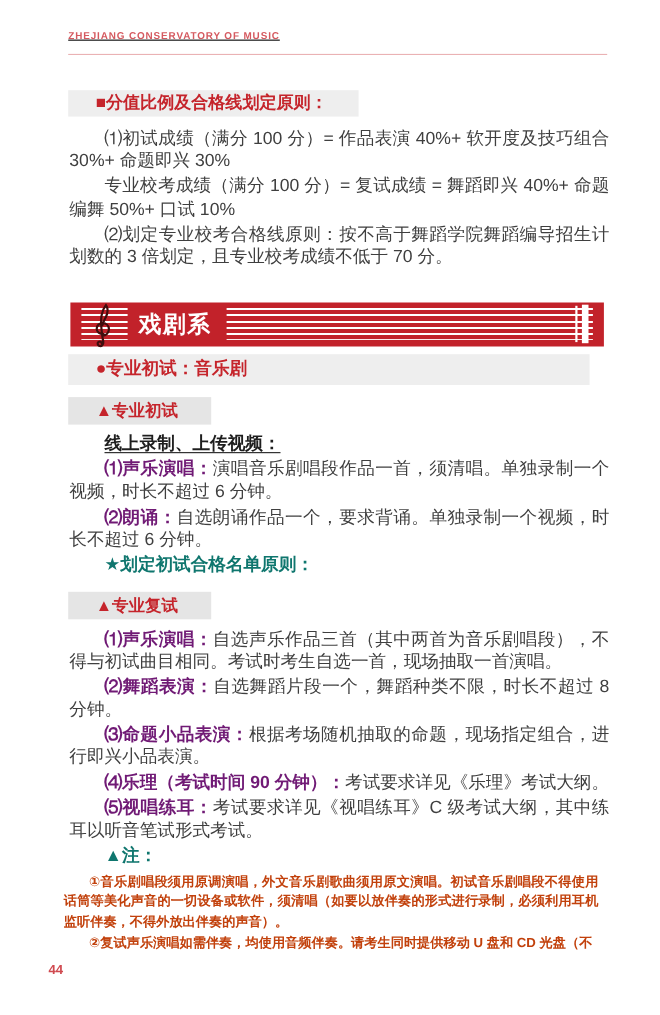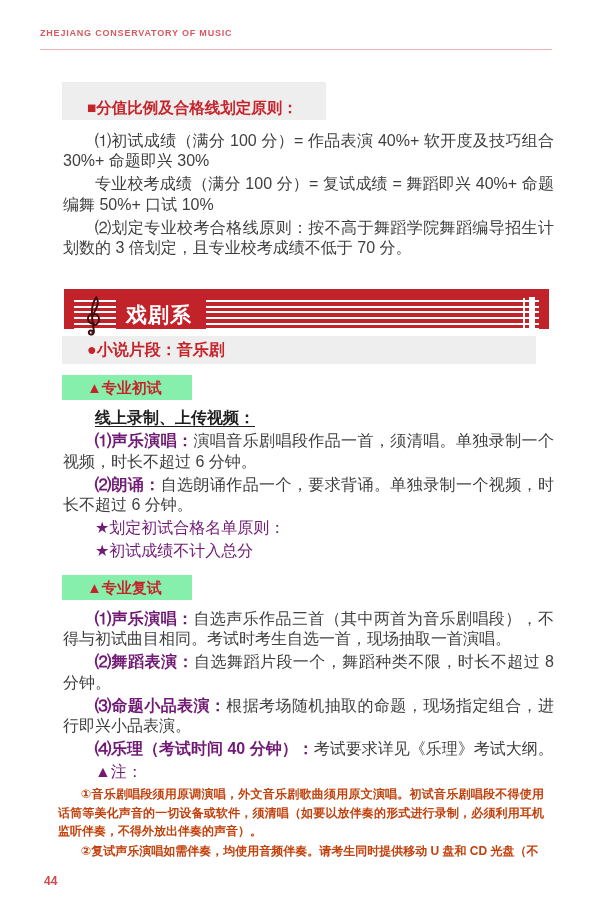--- a/index.html
+++ b/index.html
@@ -2,40 +2,40 @@
 <html><head>
 <meta charset="utf-8">
 <style>
   html,body{margin:0;padding:0;}
   body{
     width:600px;height:923px;background:#ffffff;overflow:hidden;position:relative;
     font-family:"Liberation Sans","DejaVu Sans",sans-serif;
     -webkit-font-smoothing:antialiased;
   }
   
-  .page-head{margin:22px 48px 0 40px;border-bottom:1px solid #eab2b4;padding-bottom:9px;}
+  .page-head{margin:22px 48px 0 62px;border-bottom:1px solid #eab2b4;padding-bottom:9px;text-decoration:underline;}
   .school-name{color:#d55a60;font-size:9px;letter-spacing:.8px;font-weight:bold;}
   
   .content{margin:0 46px 0 63px;}
   
   .h1-bar{display:inline-block;background:#eeeeee;margin:32px 0 8px -1px;
-    padding:17px 28px 4px 25px;color:#c5242b;font-weight:bold;font-size:15.5px;line-height:17px;}
+    padding:3px 28px 4px 25px;color:#c5242b;font-weight:bold;font-size:15.5px;line-height:17px;}
   .direction-bar{display:block;background:#eeeeee;margin:7px 0 0 -1px;width:449px;
     padding:5px 0 5px 25px;color:#c5242b;font-weight:bold;font-size:16px;line-height:18px;}
-  .round-bar{display:inline-block;background:#86efac;margin:11px 0 6px -1px;
+  .round-bar{display:inline-block;background:#e5e5e5;margin:11px 0 6px -1px;
     padding:4px 30px 4px 25px;color:#c5242b;font-weight:bold;font-size:15px;line-height:17px;}
   
   .para{margin:2.5px 0;font-size:16px;line-height:20.5px;color:#3f3f3f;text-indent:2em;text-align:justify;}
   .para b{color:#701a75;font-weight:bold;}
   .para.no-indent{text-indent:0;}
   .sub-underline{font-weight:bold;color:#1e1e1e;text-decoration:underline;text-underline-offset:3px;margin-top:12px;}
-  .star{font-weight:normal;color:#701a75;}
+  .star{font-weight:bold;color:#0f766e;}
   
   .banner{position:relative;margin:30px 0 0 1px;width:465px;height:40px;background:#c2222a;
-    display:flex;align-items:flex-end;padding:0 10px;}
+    display:flex;align-items:center;padding:0 10px;}
   .staff{background-image:repeating-linear-gradient(to bottom,#ffffff 0px,#ffffff 2px,rgba(0,0,0,0) 2px,rgba(0,0,0,0) 5.7px);}
   .staff-left{position:relative;width:42px;height:29px;flex:0 0 auto;}
   .clef{position:absolute;left:8px;top:-7px;}
   .banner-title{color:#ffffff;font-weight:bold;font-size:21px;margin:0 14px 0 10px;flex:0 0 auto;letter-spacing:1px;}
   .staff-right{position:relative;flex:1 1 auto;height:29px;}
   .staff-right .thin-bar{position:absolute;top:-2px;bottom:-2px;right:14px;width:2px;background:#ffffff;}
   .staff-right .thick-bar{position:absolute;top:-3px;bottom:-3px;right:4px;width:6px;background:#ffffff;}
   
   .notes{margin-left:-21px;margin-right:-6px;}
   .note-para{margin:1px 16px;font-size:12px;line-height:18.5px;color:#c2410c;font-weight:bold;
@@ -66,36 +66,36 @@
       </svg>
     </div>
     <div class="banner-title">戏剧系</div>
     <div class="staff staff-right">
       <div class="thin-bar"></div>
       <div class="thick-bar"></div>
     </div>
   </div>
 
   
-  <div class="direction-bar">●小说片段：音乐剧</div>
+  <div class="direction-bar">●专业初试：音乐剧</div>
 
   
   <div class="round-bar">▲专业初试</div>
   <p class="para"><span class="sub-underline">线上录制、上传视频：</span></p>
   <p class="para"><b>⑴声乐演唱：</b><span>演唱音乐剧唱段作品一首，须清唱。单独录制一个视频，时长不超过 6 分钟。</span></p>
   <p class="para"><b>⑵朗诵：</b><span>自选朗诵作品一个，要求背诵。单独录制一个视频，时长不超过 6 分钟。</span></p>
   <p class="para"><span class="star">★划定初试合格名单原则：</span></p>
-  <p class="para"><span class="star">★初试成绩不计入总分</span></p>
 
   
   <div class="round-bar">▲专业复试</div>
   <p class="para"><b>⑴声乐演唱：</b><span>自选声乐作品三首（其中两首为音乐剧唱段），不得与初试曲目相同。考试时考生自选一首，现场抽取一首演唱。</span></p>
   <p class="para"><b>⑵舞蹈表演：</b><span>自选舞蹈片段一个，舞蹈种类不限，时长不超过 8 分钟。</span></p>
   <p class="para"><b>⑶命题小品表演：</b><span>根据考场随机抽取的命题，现场指定组合，进行即兴小品表演。</span></p>
-  <p class="para"><b>⑷乐理（考试时间 40 分钟）：</b><span>考试要求详见《乐理》考试大纲。</span></p>
+  <p class="para"><b>⑷乐理（考试时间 90 分钟）：</b><span>考试要求详见《乐理》考试大纲。</span></p>
+  <p class="para"><b>⑸视唱练耳：</b><span>考试要求详见《视唱练耳》C 级考试大纲，其中练耳以听音笔试形式考试。</span></p>
   <p class="para"><span class="star">▲注：</span></p>
 
   <div class="notes">
     <p class="note-para">①音乐剧唱段须用原调演唱，外文音乐剧歌曲须用原文演唱。初试音乐剧唱段不得使用话筒等美化声音的一切设备或软件，须清唱（如要以放伴奏的形式进行录制，必须利用耳机监听伴奏，不得外放出伴奏的声音）。</p>
     <p class="note-para">②复试声乐演唱如需伴奏，均使用音频伴奏。请考生同时提供移动 U 盘和 CD 光盘（不</p>
   </div>
 
 </div>
 
 <div class="page-num">44</div>

